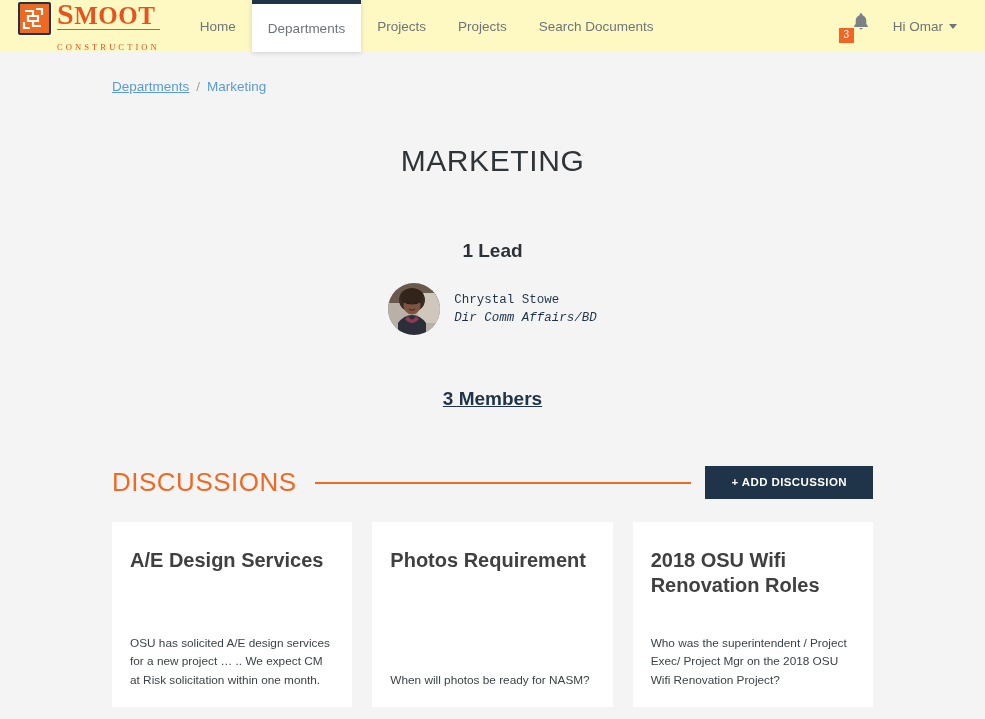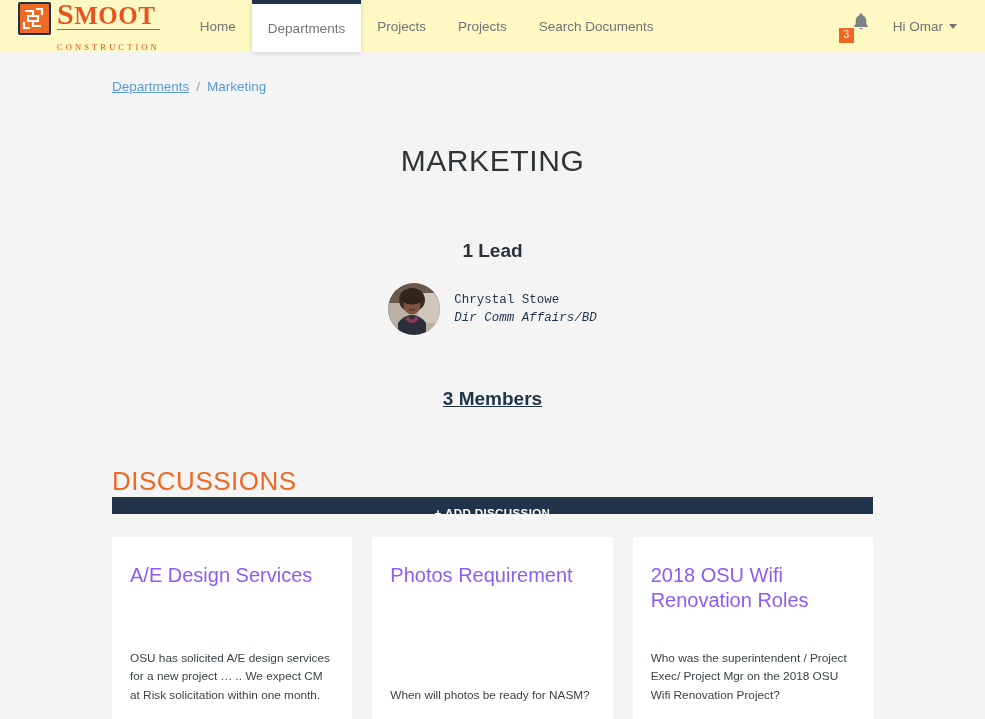--- a/index.html
+++ b/index.html
@@ -205,22 +205,22 @@
     font-size: 19px;
     font-weight: bold;
     color: #1f3448;
     text-decoration: underline;
     cursor: pointer;
   }
 
   
   .disc-header {
     display: flex;
+    align-items: center;
     margin: 56px 112px 4px 112px;
-    flex-direction: column;
   }
   .disc-title {
     font-size: 26px;
     color: #ee6a23;
     letter-spacing: 0.5px;
     font-weight: normal;
     white-space: nowrap;
   }
   .disc-rule {
     flex: 1;
@@ -229,21 +229,21 @@
     margin: 0 14px 0 18px;
   }
   .add-disc-btn {
     background: #1f3448;
     color: #ffffff;
     border: none;
     font-size: 11.5px;
     font-weight: bold;
     letter-spacing: 0.4px;
     padding: 0 26px;
-    height: 17px;
+    height: 33px;
     line-height: 33px;
     cursor: pointer;
     font-family: "Liberation Sans", sans-serif;
     white-space: nowrap;
   }
 
   .cards {
     display: flex;
     gap: 20px;
     margin: 23px 112px 0 112px;
@@ -251,22 +251,22 @@
   .card {
     background: #ffffff;
     flex: 1 1 0;
     min-height: 185px;
     padding: 26px 18px 18px 18px;
     display: flex;
     flex-direction: column;
   }
   .card-title {
     font-size: 20px;
-    font-weight: normal;
-    color: #8b5cf6;
+    font-weight: bold;
+    color: #404040;
     line-height: 1.25;
     margin-bottom: 10px;
   }
   .card-body {
     font-size: 11.8px;
     color: #3a4348;
     line-height: 1.55;
     margin-top: auto;
     padding-top: 10px;
   }

